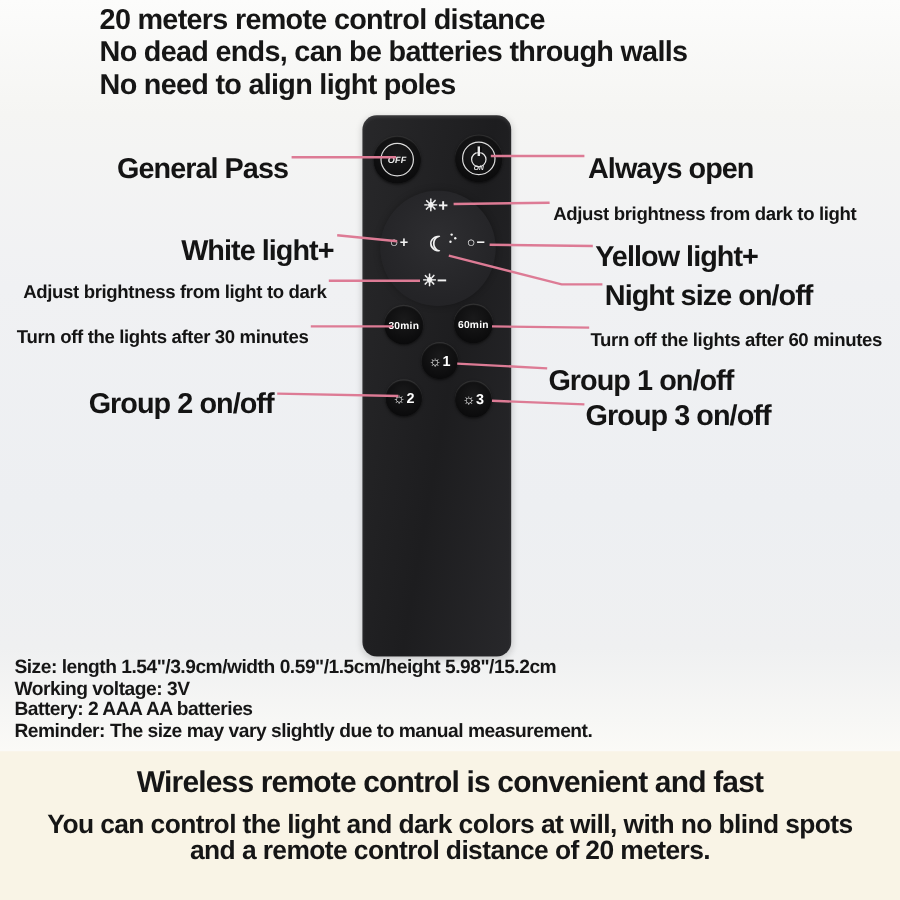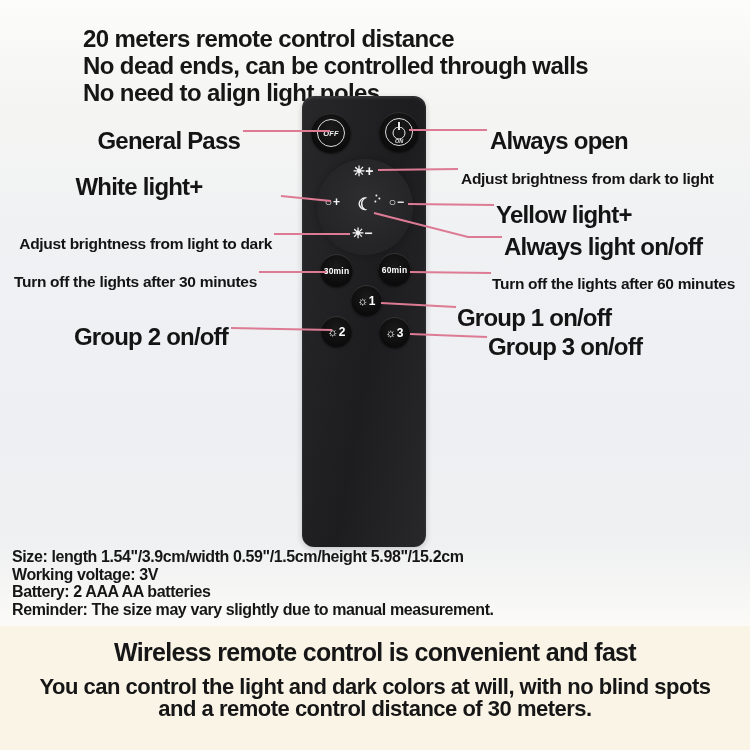--- a/index.html
+++ b/index.html
@@ -4,21 +4,21 @@
 <style>
   html,body { margin:0; padding:0; }
   .stage {
     position:relative; width:750px; height:750px; overflow:hidden;
     font-family:"Liberation Sans", sans-serif; color:#161616;
     background: linear-gradient(180deg, #fcfcfb 0px, #f5f5f3 95px, #f0f1f3 240px,
                 #edeff2 420px, #eff0f1 540px, #f7f7f5 600px, #fbfaf7 626px);
   }
   
   .header { position:absolute; left:83px; top:3px; font-size:24px; font-weight:bold;
-            letter-spacing:-0.6px; line-height:27px; white-space:nowrap;margin-top:22px; }
+            letter-spacing:-0.6px; line-height:27px; white-space:nowrap; }
   
   .remote { position:absolute; left:302px; top:96px; width:124px; height:451px;
             border-radius:12px;
             background: linear-gradient(100deg, #28282a 0%, #1d1d1f 55%, #28282b 100%);
             box-shadow: inset 0 2px 3px rgba(255,255,255,.10), 0 2px 6px rgba(0,0,0,.18); }
   .pad-circle { position:absolute; left:15px; top:63px; width:96px; height:96px;
             border-radius:50%; background: radial-gradient(circle at 50% 42%, #2e2e31, #242427 70%, #212124 100%);
             box-shadow: 0 0 6px rgba(0,0,0,.28); }
   .btn-big { position:absolute; width:40px; height:40px; border-radius:50%;
             background: radial-gradient(circle at 50% 38%, #1b1b1c, #0b0b0c 75%);
@@ -66,21 +66,21 @@
   .footer-body { position:absolute; left:0; top:50px; width:100%; text-align:center;
            font-size:22px; font-weight:600; letter-spacing:-0.5px; line-height:21.5px; }
 </style>
 </head>
 <body>
 
 <div class="stage">
 
   <div class="header">
     <div>20 meters remote control distance</div>
-    <div>No dead ends, can be controlled through walls</div>
+    <div>No dead ends, can be batteries through walls</div>
     <div>No need to align light poles</div>
   </div>
 
   <div class="remote">
     <div class="pad-circle"></div>
 
     <div class="btn-big" style="left:9px; top:17px;">
       <div class="ring">
         <span class="off-txt">OFF</span>
       </div>
@@ -128,41 +128,41 @@
     <line class="co-line" x1="409" y1="130" x2="487" y2="130"></line>
     <line class="co-line" x1="378" y1="170" x2="458" y2="169"></line>
     <line class="co-line" x1="408" y1="204" x2="494" y2="205"></line>
     <polyline class="co-line" points="374,213 468,237 502,237"></polyline>
     <line class="co-line" x1="410" y1="272" x2="491" y2="273"></line>
     <line class="co-line" x1="381" y1="303" x2="456" y2="307"></line>
     <line class="co-line" x1="410" y1="334" x2="487" y2="337"></line>
   </svg>
 
   <div class="co co-left co-lg" style="top:118px; width:240px;">General Pass</div>
-  <div class="co co-left co-lg" style="top:164px; width:278px;text-align:center;">White light+</div>
+  <div class="co co-left co-lg" style="top:187px; width:278px;">White light+</div>
   <div class="co co-left co-sm" style="top:225px; width:272px;">Adjust brightness from light to dark</div>
   <div class="co co-left co-sm" style="top:263px; width:257px;">Turn off the lights after 30 minutes</div>
   <div class="co co-left co-lg" style="top:314px; width:228px;">Group 2 on/off</div>
 
   <div class="co co-lg" style="left:490px; top:118px;">Always open</div>
   <div class="co co-sm" style="left:461px; top:160px;">Adjust brightness from dark to light</div>
   <div class="co co-lg" style="left:496px; top:192px;">Yellow light+</div>
-  <div class="co co-lg" style="left:504px; top:224px;">Always light on/off</div>
+  <div class="co co-lg" style="left:504px; top:224px;">Night size on/off</div>
   <div class="co co-sm" style="left:492px; top:265px;">Turn off the lights after 60 minutes</div>
   <div class="co co-lg" style="left:457px; top:295px;">Group 1 on/off</div>
   <div class="co co-lg" style="left:488px; top:324px;">Group 3 on/off</div>
 
   <div class="specs">
     <div>Size: length 1.54"/3.9cm/width 0.59"/1.5cm/height 5.98"/15.2cm</div>
     <div>Working voltage: 3V</div>
     <div>Battery: 2 AAA AA batteries</div>
     <div>Reminder: The size may vary slightly due to manual measurement.</div>
   </div>
 
   <div class="footer">
     <div class="footer-title">Wireless remote control is convenient and fast</div>
     <div class="footer-body">
       <div>You can control the light and dark colors at will, with no blind spots</div>
-      <div>and a remote control distance of 30 meters.</div>
+      <div>and a remote control distance of 20 meters.</div>
     </div>
   </div>
 
 </div>
 
 </body></html>

